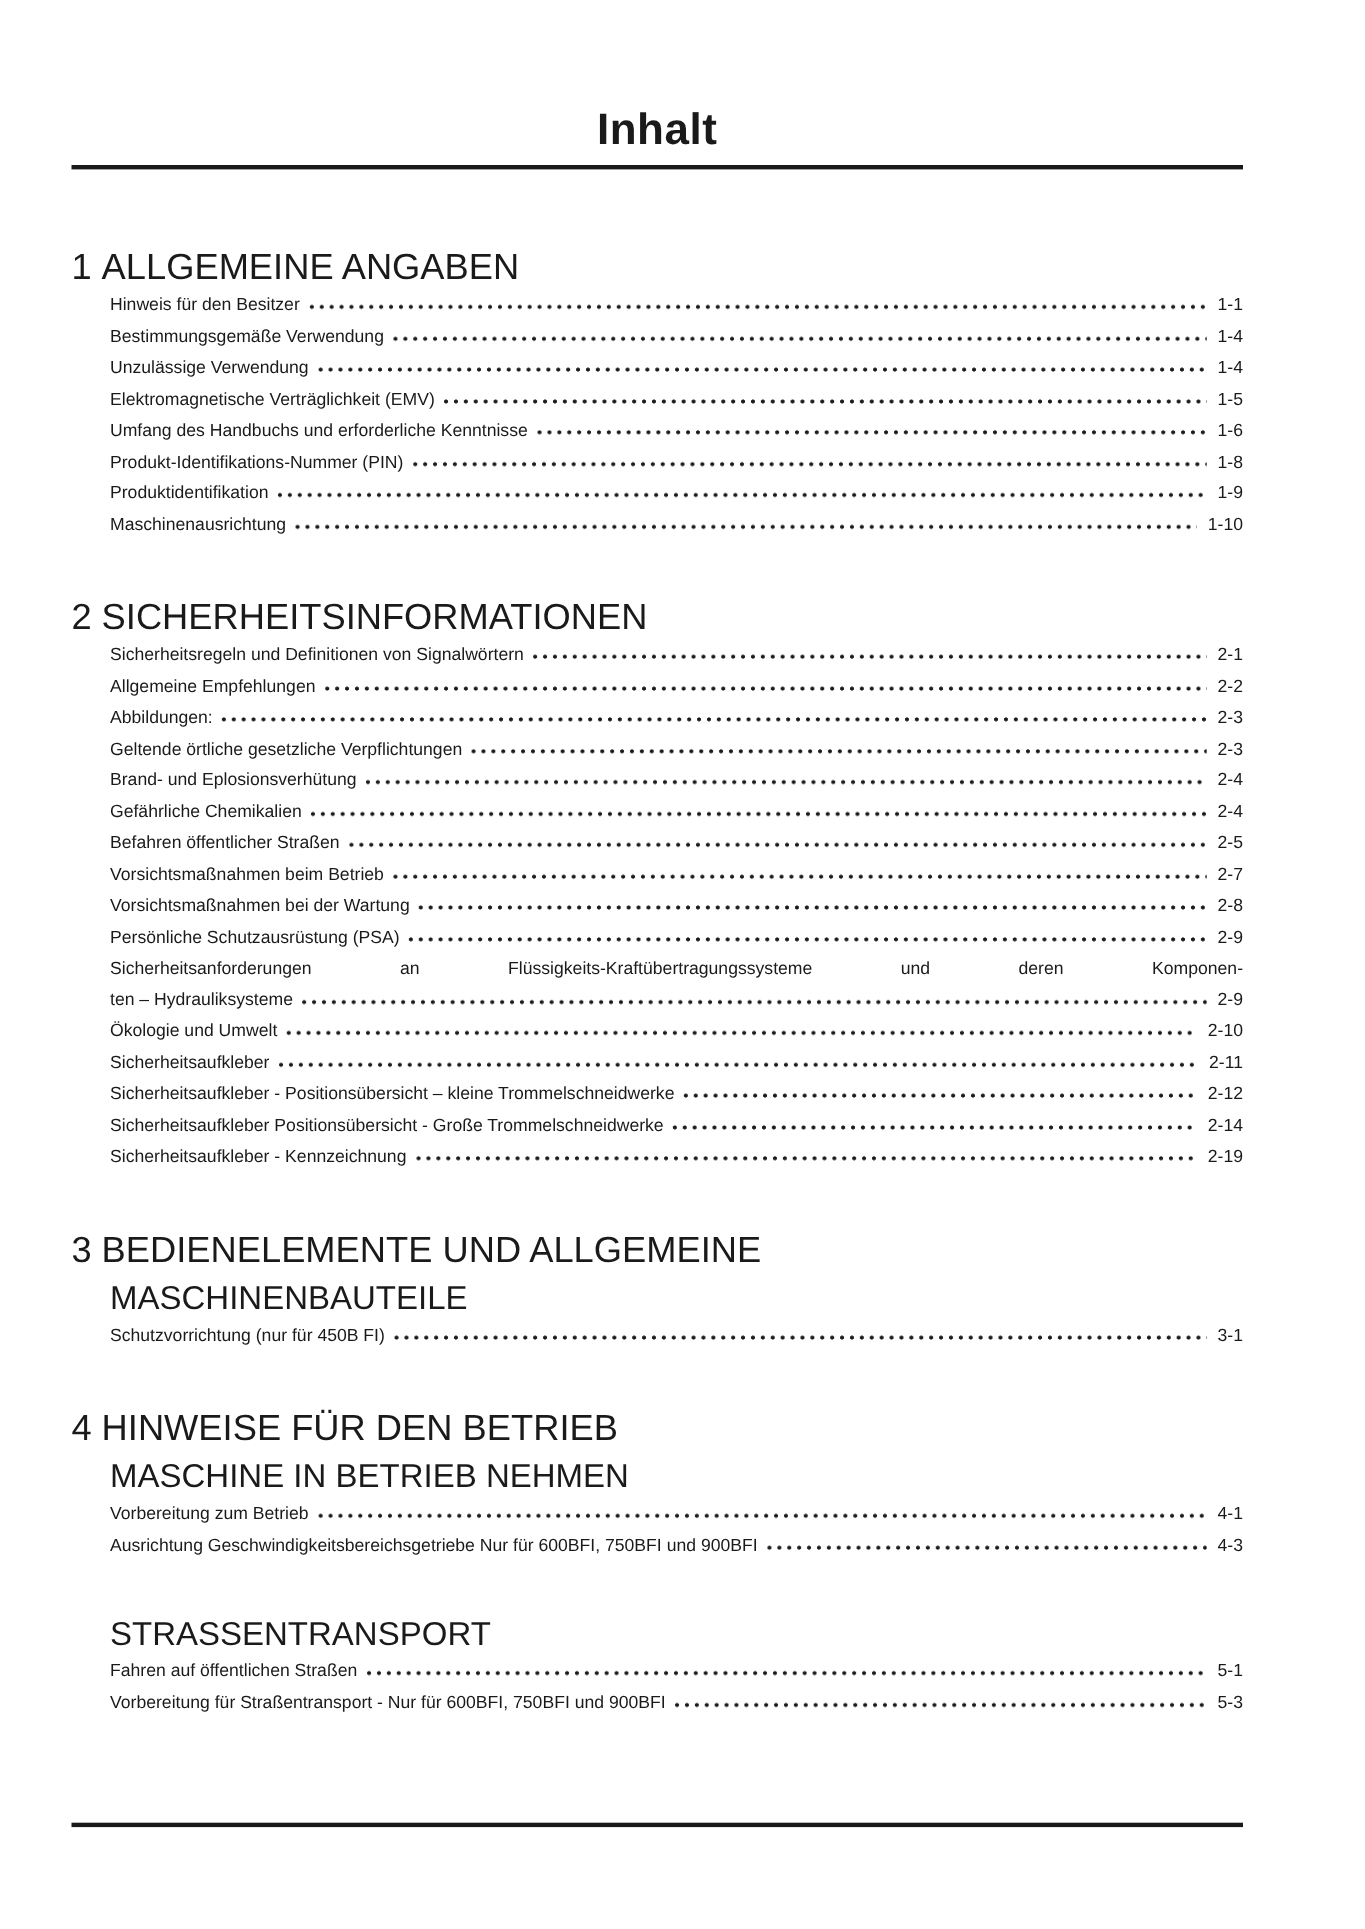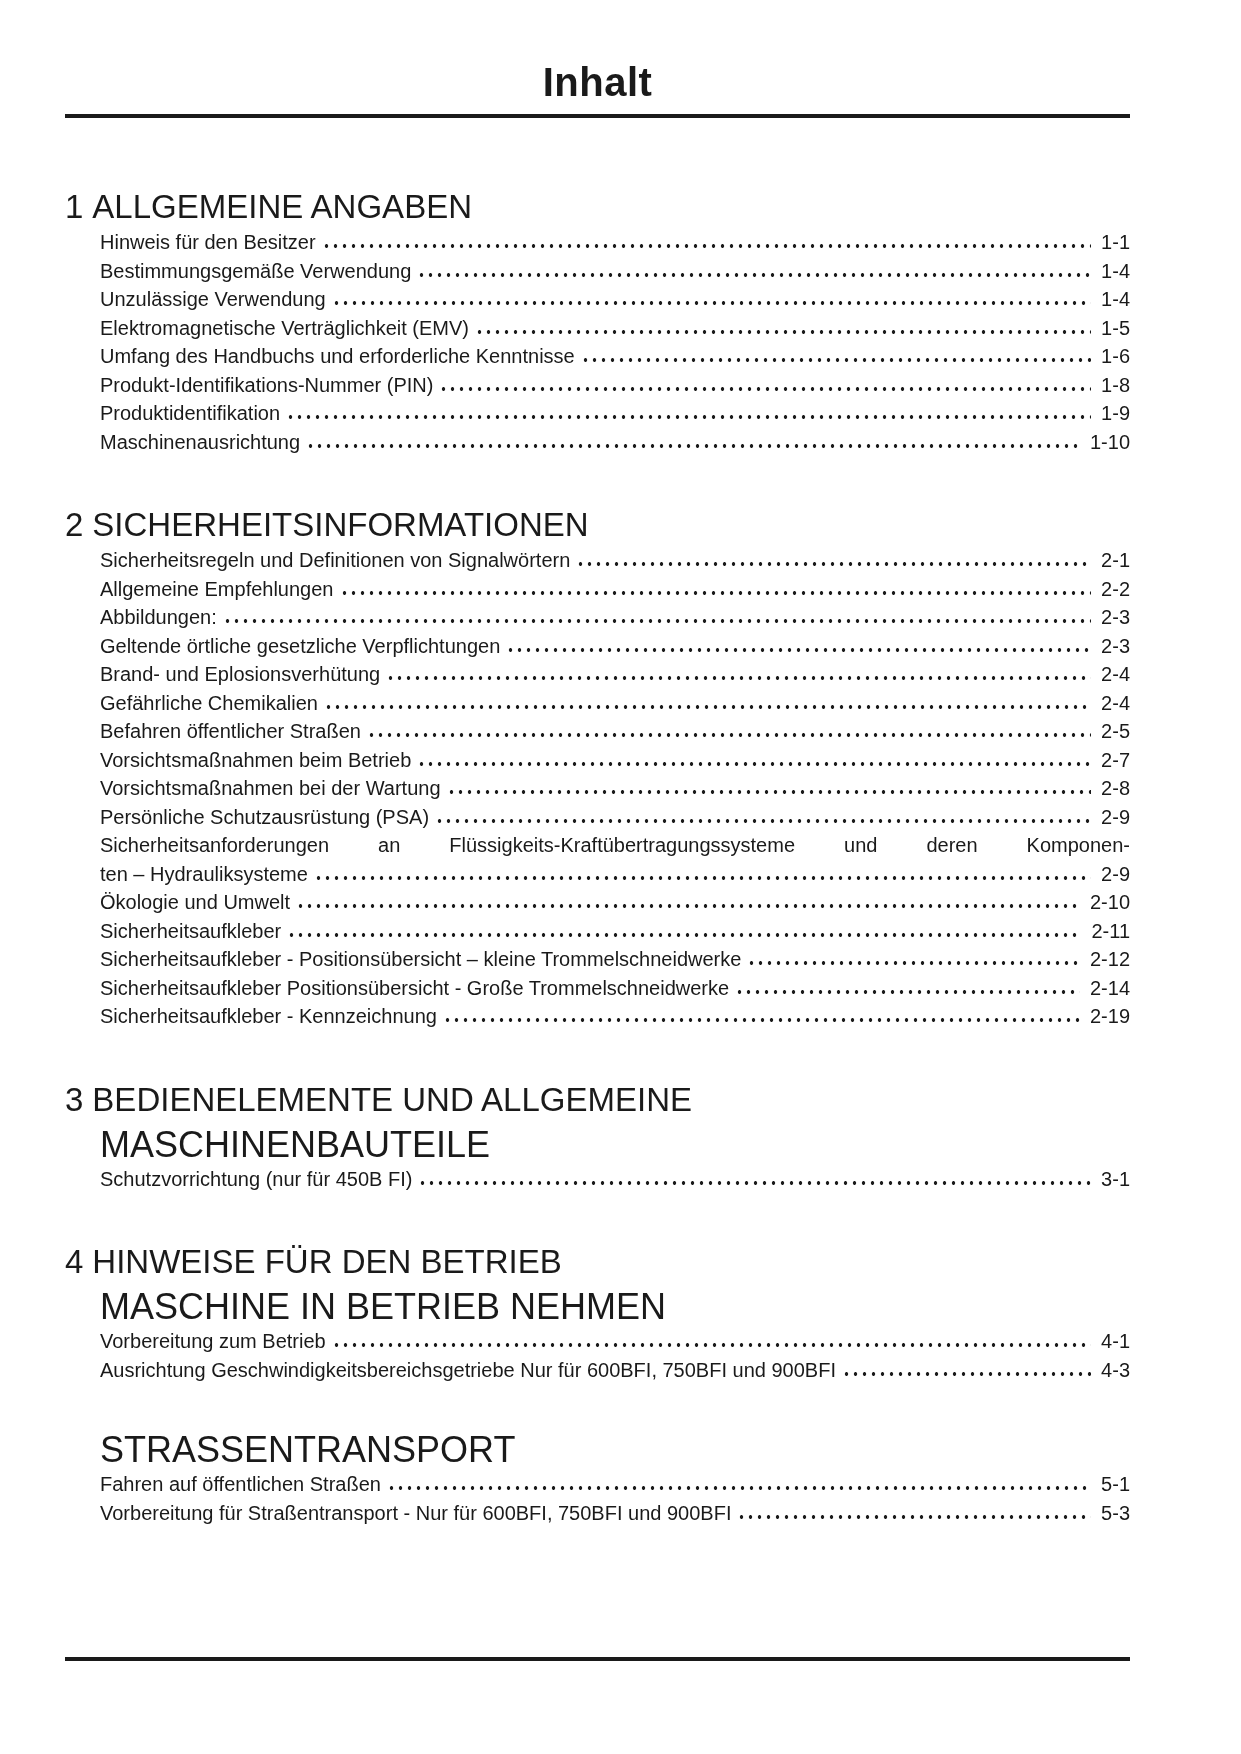--- a/index.html
+++ b/index.html
@@ -15,21 +15,21 @@
     color: #1a1a1a;
     font-family: "Liberation Sans", "DejaVu Sans", sans-serif;
     overflow: hidden;
   }
   .content {
     margin-left: 65px;
     width: 1065px;
   }
   .title {
     margin: 0;
-    padding-top: 62px;
+    padding-top: 98px;
     font-size: 40px;
     line-height: 40px;
     font-weight: bold;
     text-align: center;
     letter-spacing: 0.5px;
   }
   .rule {
     height: 4px;
     background: #1a1a1a;
   }
@@ -43,29 +43,29 @@
   .toc { margin-top: 70px; }
   .section + .section { margin-top: 50px; }
   .section-heading {
     font-size: 33px;
     line-height: 38px;
     font-weight: normal;
     white-space: nowrap;
   }
   .section-number { margin-right: 9px; }
   .subsection-heading {
-    font-size: 36px;
+    font-size: 30px;
     line-height: 32px;
     margin: 10px 0 0 35px;
     white-space: nowrap;
   }
   .entries { margin-top: 2px; }
   .subsection .entries { margin-top: 4px; }
   .toc-row {
-    font-size: 20px;
+    font-size: 16px;
     line-height: 28.5px;
     margin-left: 35px;
   }
   .toc-row.sub { }
   .row-line {
     display: flex;
     align-items: baseline;
   }
   .toc-label {
     flex: 0 0 auto;

